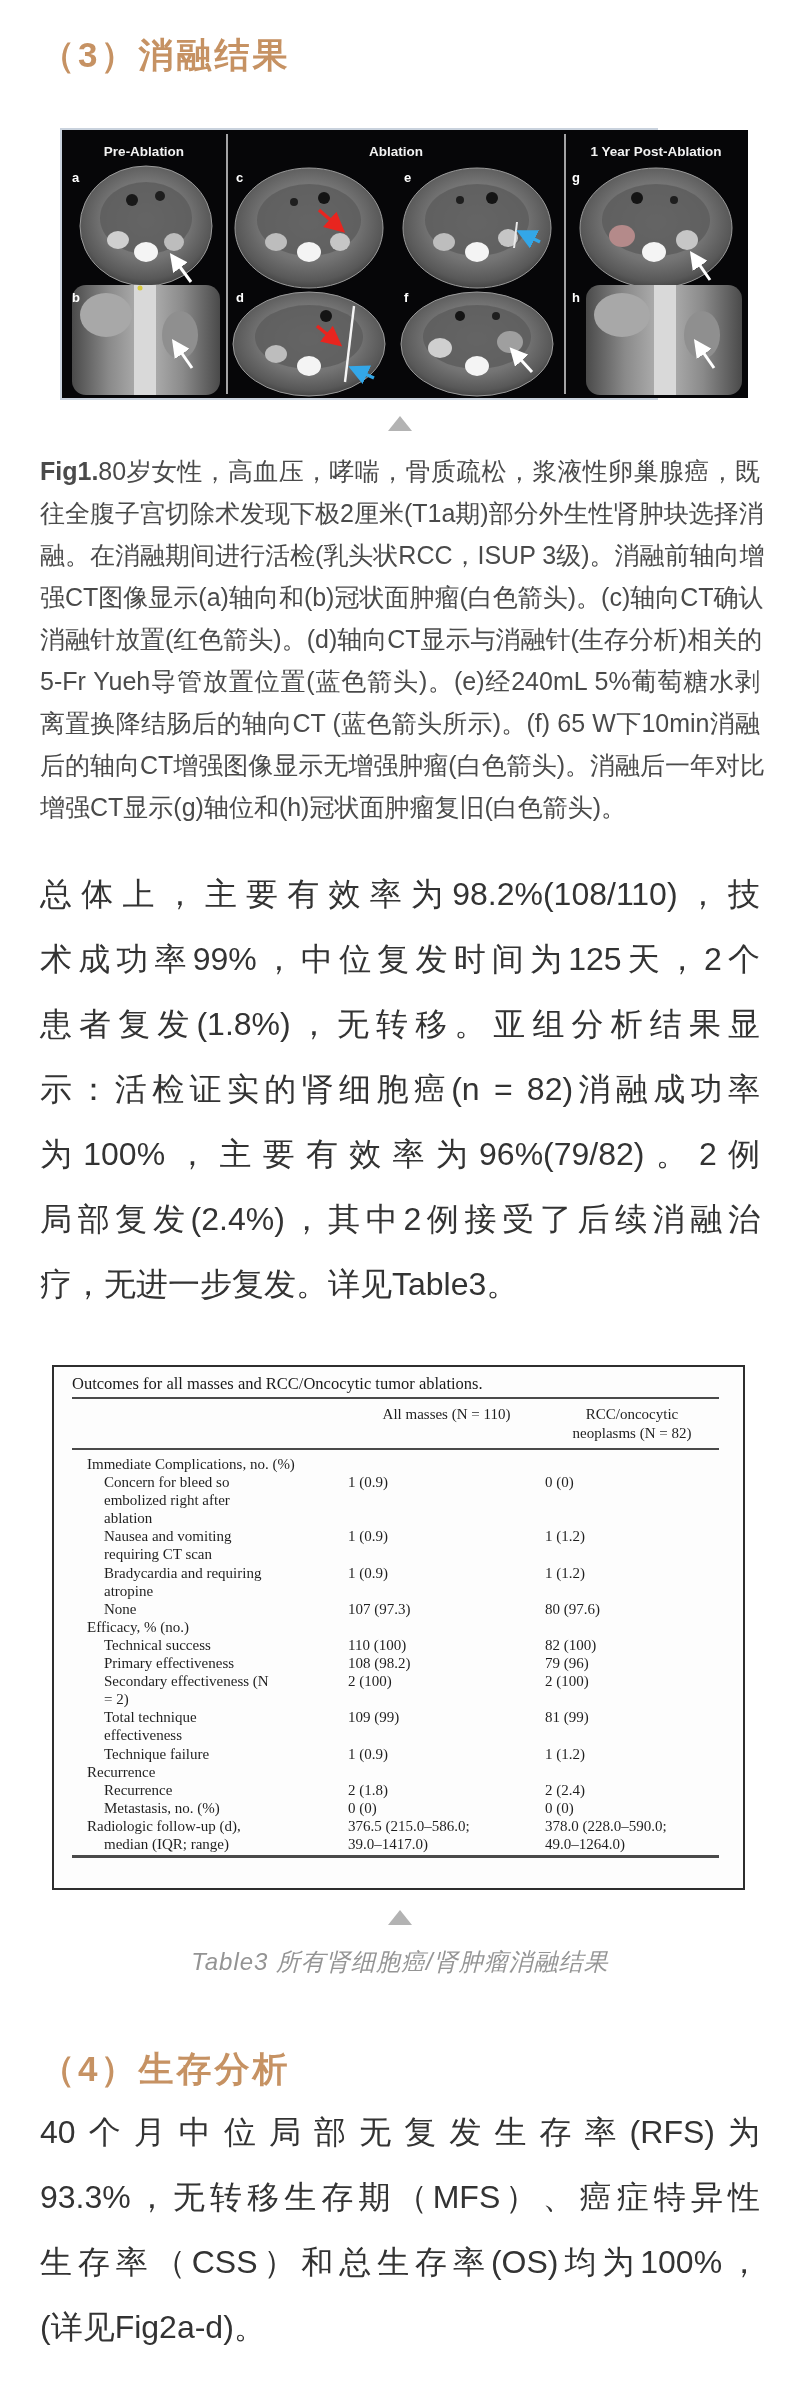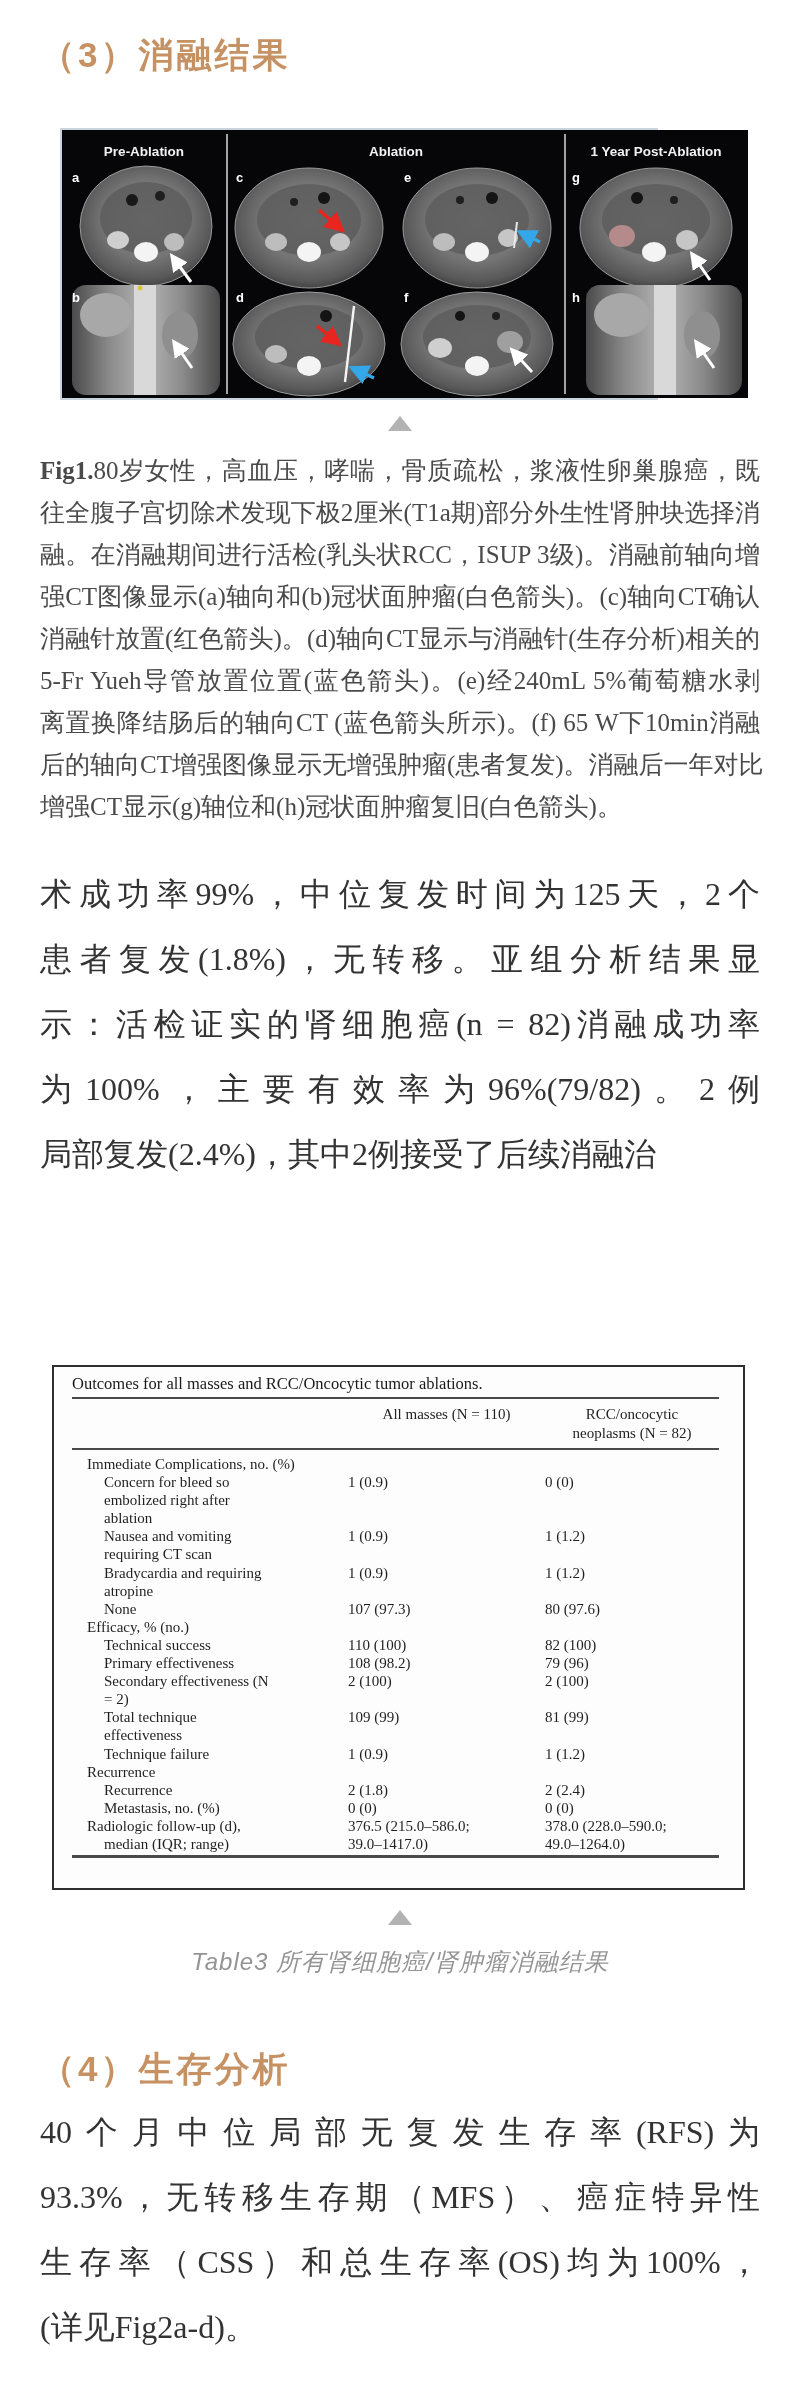--- a/index.html
+++ b/index.html
@@ -23,21 +23,21 @@
 
   
   .tri { position:absolute; left:50%; transform:translateX(-50%);
     width:0; height:0; border-left:12px solid transparent; border-right:12px solid transparent;
     border-bottom:15px solid #b3b3b3; }
   #tri-1 { top:416px; }
   #tri-2 { top:1910px; }
 
   
   .para { position:absolute; left:40px; width:720px; }
-  .para .line { text-align:justify; text-align-last:justify; white-space:nowrap;font-family:Liberation Serif, serif; }
+  .para .line { text-align:justify; text-align-last:justify; white-space:nowrap; }
   .para .line:last-child { text-align-last:left; }
   #fig-caption { top:450px; font-size:25px; line-height:42px; color:#4a4a4a; }
   #fig-caption .bold { font-weight:bold; }
   #para-1 { top:862px; font-size:32px; line-height:65px; color:#333333; }
   #para-2 { top:2100px; font-size:32px; line-height:65px; color:#333333; }
 
   
   #table-box {
     position:absolute; left:52px; top:1365px; width:693px; height:525px;
     border:2px solid #2e2e2e; box-sizing:border-box; background:#fdfdfd;
@@ -203,30 +203,32 @@
   <div id="tri-1" class="tri"></div>
 
   <div id="fig-caption" class="para">
     <div class="line"><span class="bold">Fig1.</span><span>80岁女性，高血压，哮喘，骨质疏松，浆液性卵巢腺癌，既</span></div>
   <div class="line">往全腹子宫切除术发现下极2厘米(T1a期)部分外生性肾肿块选择消</div>
       <div class="line">融。在消融期间进行活检(乳头状RCC，ISUP 3级)。消融前轴向增</div>
       <div class="line">强CT图像显示(a)轴向和(b)冠状面肿瘤(白色箭头)。(c)轴向CT确认</div>
       <div class="line">消融针放置(红色箭头)。(d)轴向CT显示与消融针(生存分析)相关的</div>
       <div class="line">5-Fr Yueh导管放置位置(蓝色箭头)。(e)经240mL 5%葡萄糖水剥</div>
       <div class="line">离置换降结肠后的轴向CT (蓝色箭头所示)。(f) 65 W下10min消融</div>
-      <div class="line">后的轴向CT增强图像显示无增强肿瘤(患者复发)。消融后一年对比</div>
+      <div class="line">后的轴向CT增强图像显示无增强肿瘤(白色箭头)。消融后一年对比</div>
       <div class="line">增强CT显示(g)轴位和(h)冠状面肿瘤复旧(白色箭头)。</div>
     </div>
 
   <div id="para-1" class="para">
+      <div class="line">总体上，主要有效率为98.2%(108/110)，技</div>
       <div class="line">术成功率99%，中位复发时间为125天，2个</div>
       <div class="line">患者复发(1.8%)，无转移。亚组分析结果显</div>
       <div class="line">示：活检证实的肾细胞癌(n = 82)消融成功率</div>
       <div class="line">为100%，主要有效率为96%(79/82)。2例</div>
       <div class="line">局部复发(2.4%)，其中2例接受了后续消融治</div>
+      <div class="line">疗，无进一步复发。详见Table3。</div>
     </div>
 
   <div id="table-box">
     <div id="tbl-title">Outcomes for all masses and RCC/Oncocytic tumor ablations.</div>
     <div class="rule"></div>
     <div id="tbl-head" class="tgrid">
       <div class="hcell"></div>
       <div class="hcell">
           <div class="line">All masses (N = 110)</div>
         </div>

